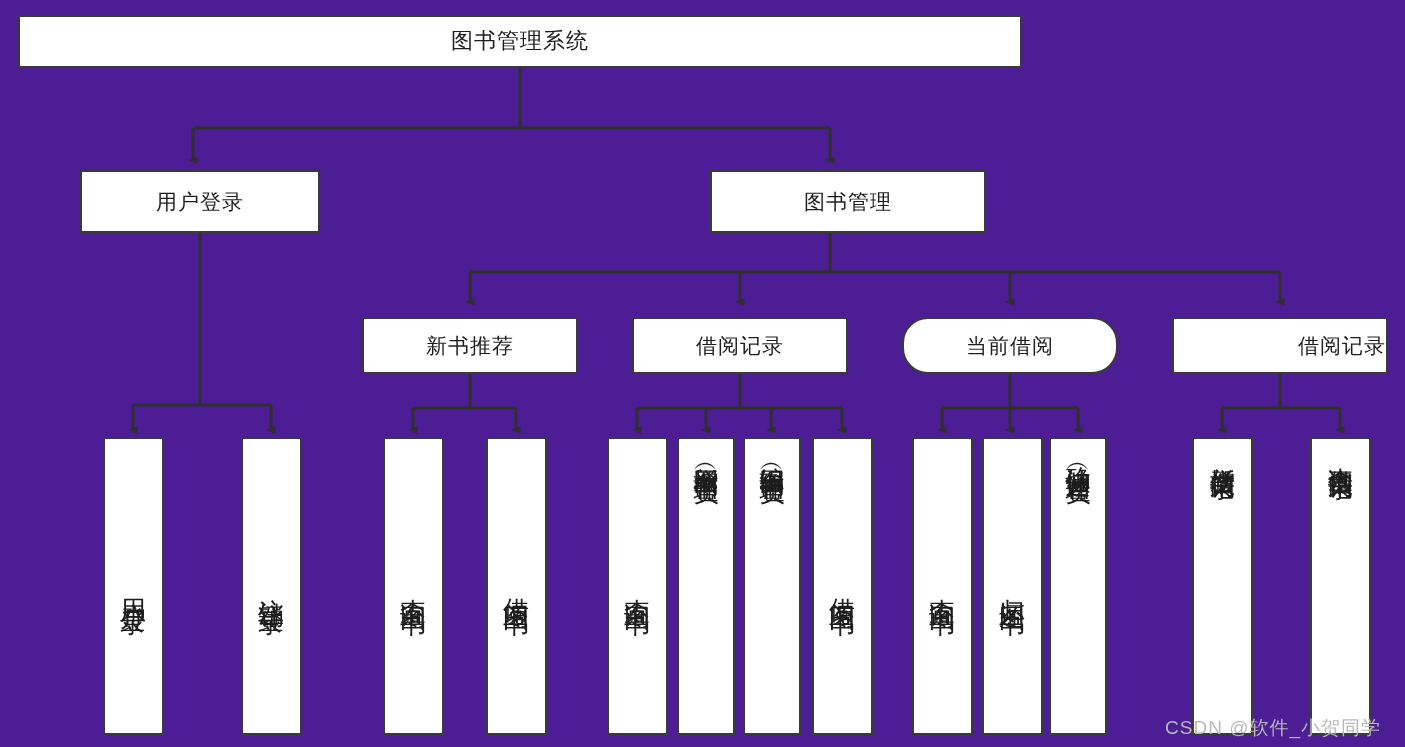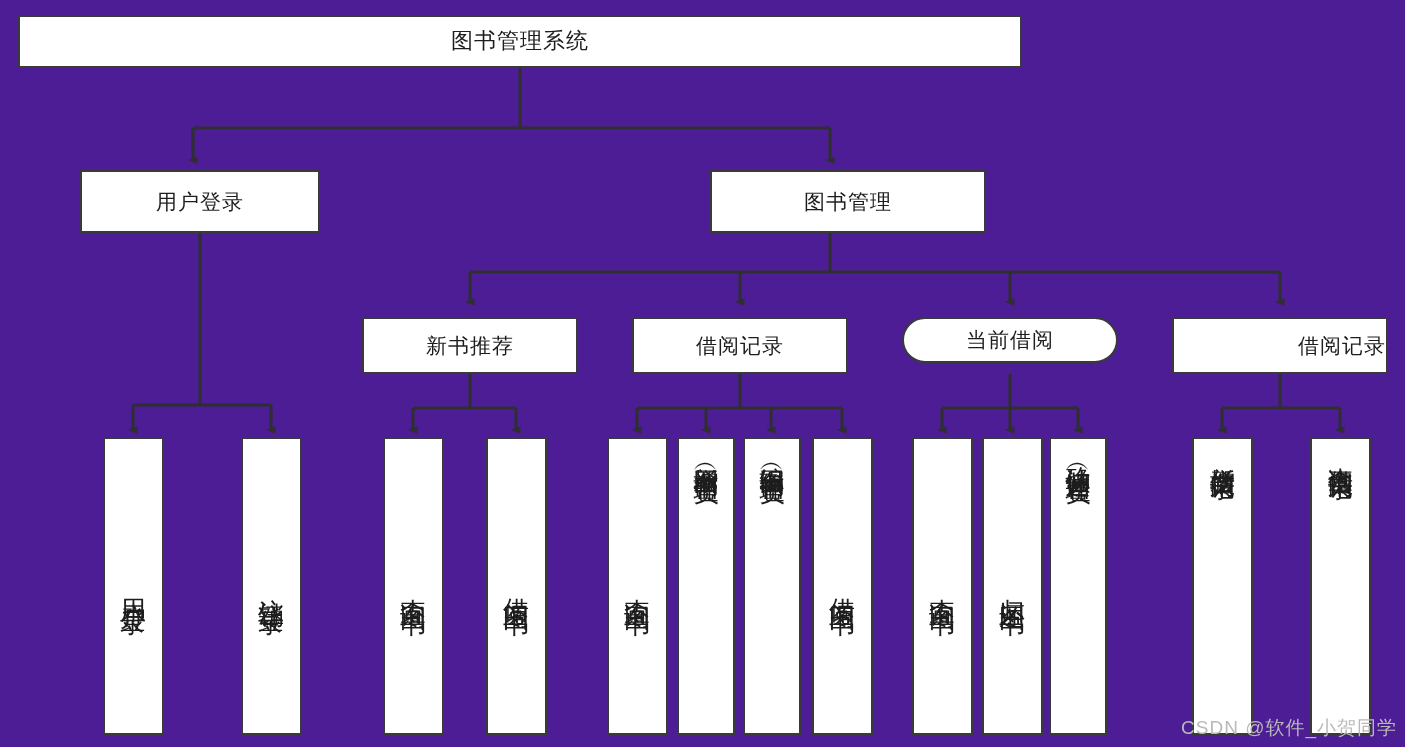--- a/index.html
+++ b/index.html
@@ -39,21 +39,21 @@
     font-size:26px;
     letter-spacing:4px;
     line-height:1;
     white-space:nowrap;
   }
   .v-node.tall .label{font-size:25px;letter-spacing:2px;}
   .v-node.centerish{align-items:center;padding-top:0;}
 
   .watermark{
     position:absolute;
-    right:8px;
+    right:24px;
     bottom:6px;
     font-size:19px;
     color:#b9b9b9;
     letter-spacing:1px;
     user-select:none;
     white-space:nowrap;
   }
 </style>
 </head>
 <body>
@@ -123,21 +123,21 @@
   </div>
 
   <div class="node h-node" style="left:362px;top:317px;width:216px;height:57px;">
     <span class="label">新书推荐</span>
   </div>
 
   <div class="node h-node" style="left:632px;top:317px;width:216px;height:57px;">
     <span class="label">借阅记录</span>
   </div>
 
-  <div class="node h-node" style="left:902px;top:317px;width:216px;height:46px;border-radius:26px;">
+  <div class="node h-node" style="left:902px;top:317px;width:216px;height:57px;border-radius:26px;">
     <span class="label">当前借阅</span>
   </div>
 
   <div class="node h-node" style="left:1172px;top:317px;width:216px;height:57px;justify-content:flex-end;">
     <span class="label">借阅记录</span>
   </div>
 
   <div class="node v-node centerish" style="left:103px;top:437px;width:61px;height:298px;">
     <span class="label">用户登录</span>
   </div>

